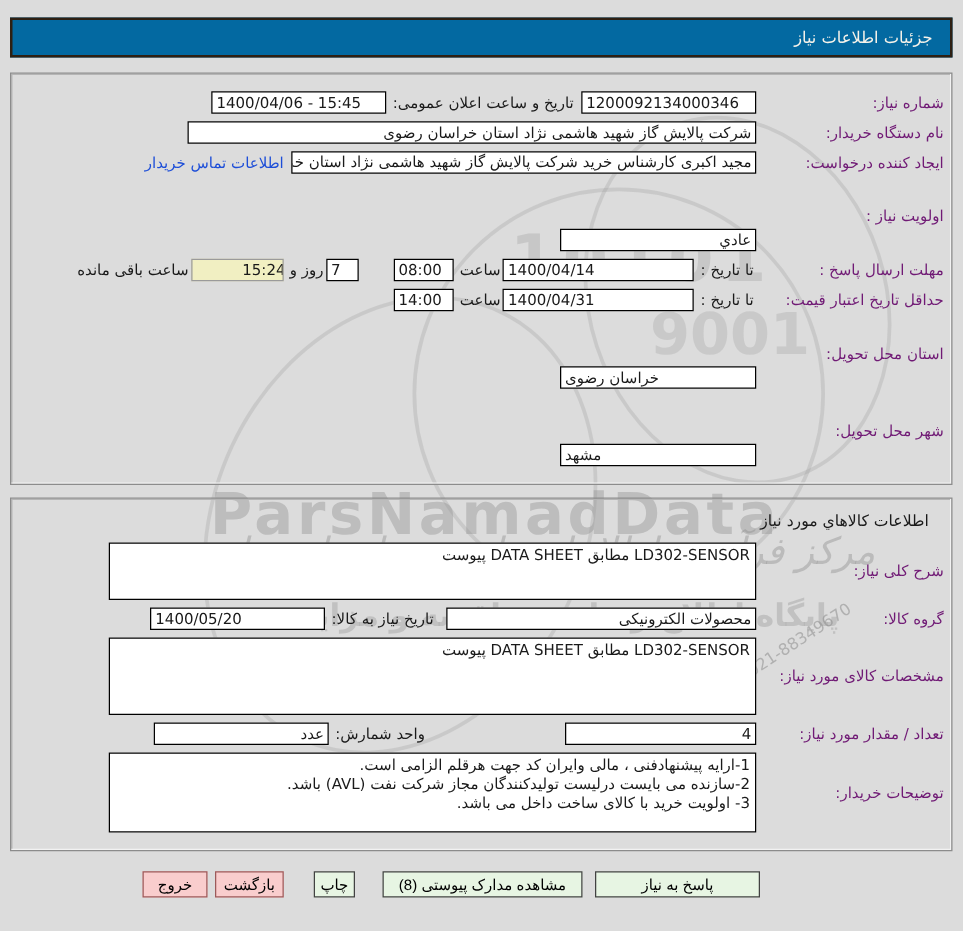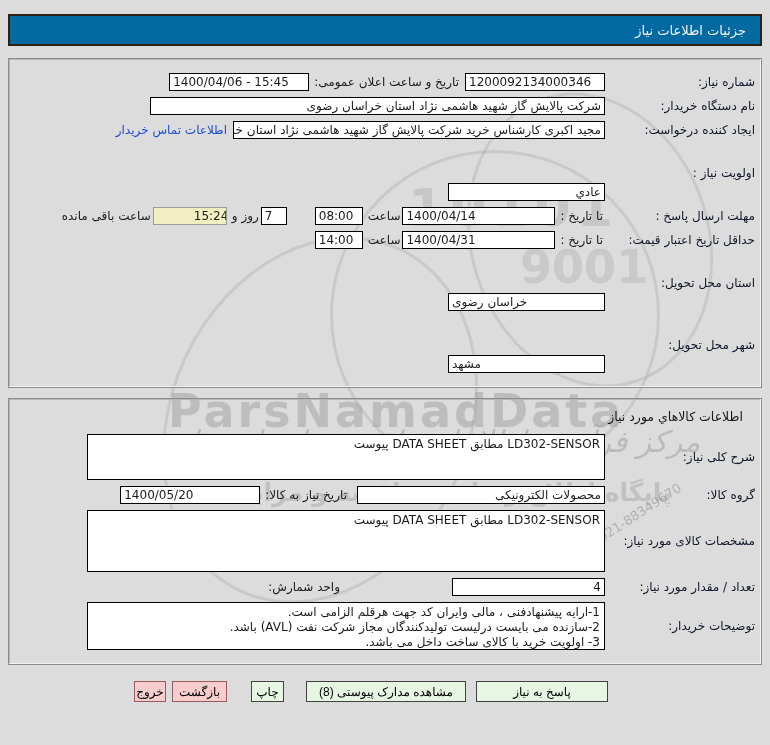--- a/index.html
+++ b/index.html
@@ -36,33 +36,33 @@
     background:#0369a1; border:2px solid #2e2013; color:#f7f3ea;
     display:flex; align-items:center; padding:0 14px; font-size:13px;
   }
   .panel {
     position:relative; z-index:1;
     margin:0 8px 10px 8px; border:1px solid #8c8c8c;
     box-shadow:inset -1px -1px 0 #f2f2f2, inset 1px 1px 0 #b5b5b5;
     padding:8px 6px;
   }
   .row { display:flex; align-items:center; margin:6px 0; min-height:18px; }
-  .lbl { width:150px; flex-shrink:0; color:#0f172a; line-height:15px; }
+  .lbl { width:150px; flex-shrink:0; color:#701a75; line-height:15px; }
   .sub { margin:0 2px 0 5px; white-space:nowrap; }
   .field {
     background:#fff; border:1px solid #000; height:18px; line-height:16px;
     padding:0 3px; overflow:hidden; white-space:nowrap; flex-shrink:0;
   }
   .num { direction:ltr; }
   .center { text-align:left; }
   .bigbox {
     background:#fff; border:1px solid #000; width:518px; padding:2px 4px;
     overflow:hidden; flex-shrink:0;
   }
-  .h46 { height:46px; } .h62 { height:62px; } .h56 { height:48px; }
+  .h46 { height:46px; } .h62 { height:62px; } .h56 { height:64px; }
   .yellow { background:#f1efc2; border:1px solid #9a9a9a;padding-left:40px; }
   .link { color:#1d4ed8; margin-right:6px; cursor:pointer; white-space:nowrap; }
   .section-title { font-weight:normal; margin:2px 12px 10px 0; font-size:12.5px;text-align:right; }
   .notes-line { line-height:15px; }
 
   
   .ml4{margin-left:4px;} .ml8{margin-left:8px;}
   .ml28{margin-left:28px;} .ml110{margin-left:110px;}
 
   .w26{width:26px;} .w48{width:48px;} .w74{width:74px;}
@@ -73,21 +73,21 @@
   .btnrow { position:relative; z-index:1; display:flex; align-items:center;
             padding:6px 162px 0 0; }
   .btn {
     height:21px; display:flex; align-items:center; justify-content:center;
     font-size:12px; cursor:pointer; flex-shrink:0; padding:0 4px;
   }
   .btn-green { background:#e7f5e3; border:1px solid #424242; }
   .btn-pink  { background:#f9cdcd; border:1px solid #9c5a5a; }
   .bw-reply{width:132px; margin-left:10px;} .bw-view{width:160px; margin-left:22px;}
   .bw-print{width:33px; margin-left:24px;} .bw-back{width:55px; margin-left:6px;}
-  .bw-exit{width:32px;}
+  .bw-exit{width:52px;}
 </style>
 </head>
 <body>
 
 <div class="wm wm-ellipse wm-e1"></div>
 <div class="wm wm-ellipse wm-e2"></div>
 <div class="wm wm-ellipse wm-e3"></div>
 <div class="wm wm-num1">10101</div>
 <div class="wm wm-num2">9001</div>
 <div class="wm wm-latin">ParsNamadData</div>
@@ -172,20 +172,21 @@
 
   <div class="row">
     <span class="lbl">مشخصات کالای مورد نیاز:</span>
     <span class="bigbox h62">LD302-SENSOR  مطابق DATA SHEET پیوست</span>
   </div>
 
   <div class="row">
     <span class="lbl">تعداد / مقدار مورد نیاز:</span>
     <span class="field w153 ml110">4</span>
     <span class="sub">واحد شمارش:</span>
+    <span class="field w140">عدد</span>
   </div>
 
   <div class="row">
     <span class="lbl">توضیحات خریدار:</span>
     <span class="bigbox h56">
       <span class="notes-line" style="display:block">1-ارایه پیشنهادفنی ، مالی وایران کد جهت هرقلم الزامی است.</span>
       <span class="notes-line" style="display:block">2-سازنده می بایست درلیست تولیدکنندگان مجاز شرکت نفت (AVL)  باشد.</span>
       <span class="notes-line" style="display:block">3- اولویت خرید  با کالای ساخت  داخل می باشد.</span>
     </span>
   </div>

